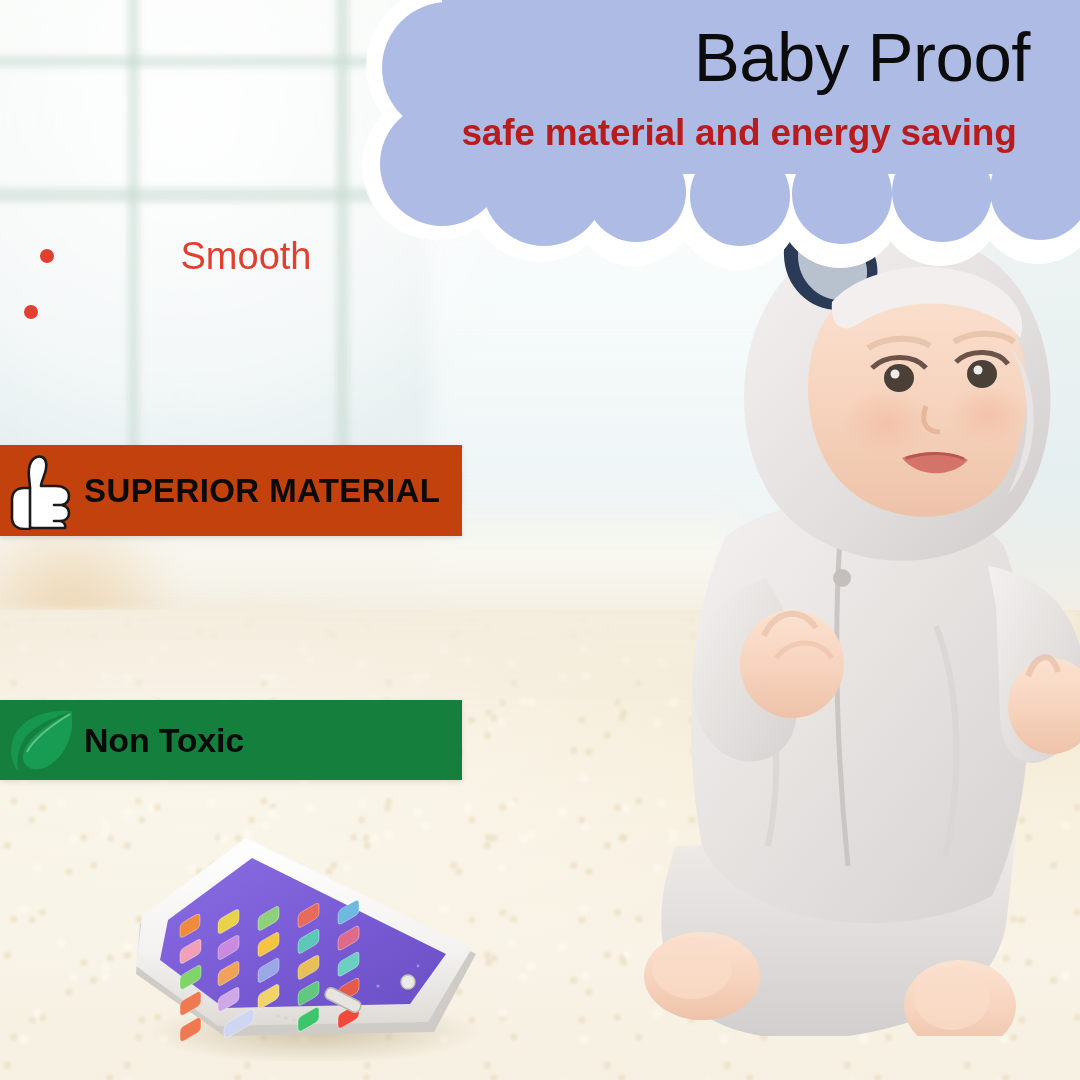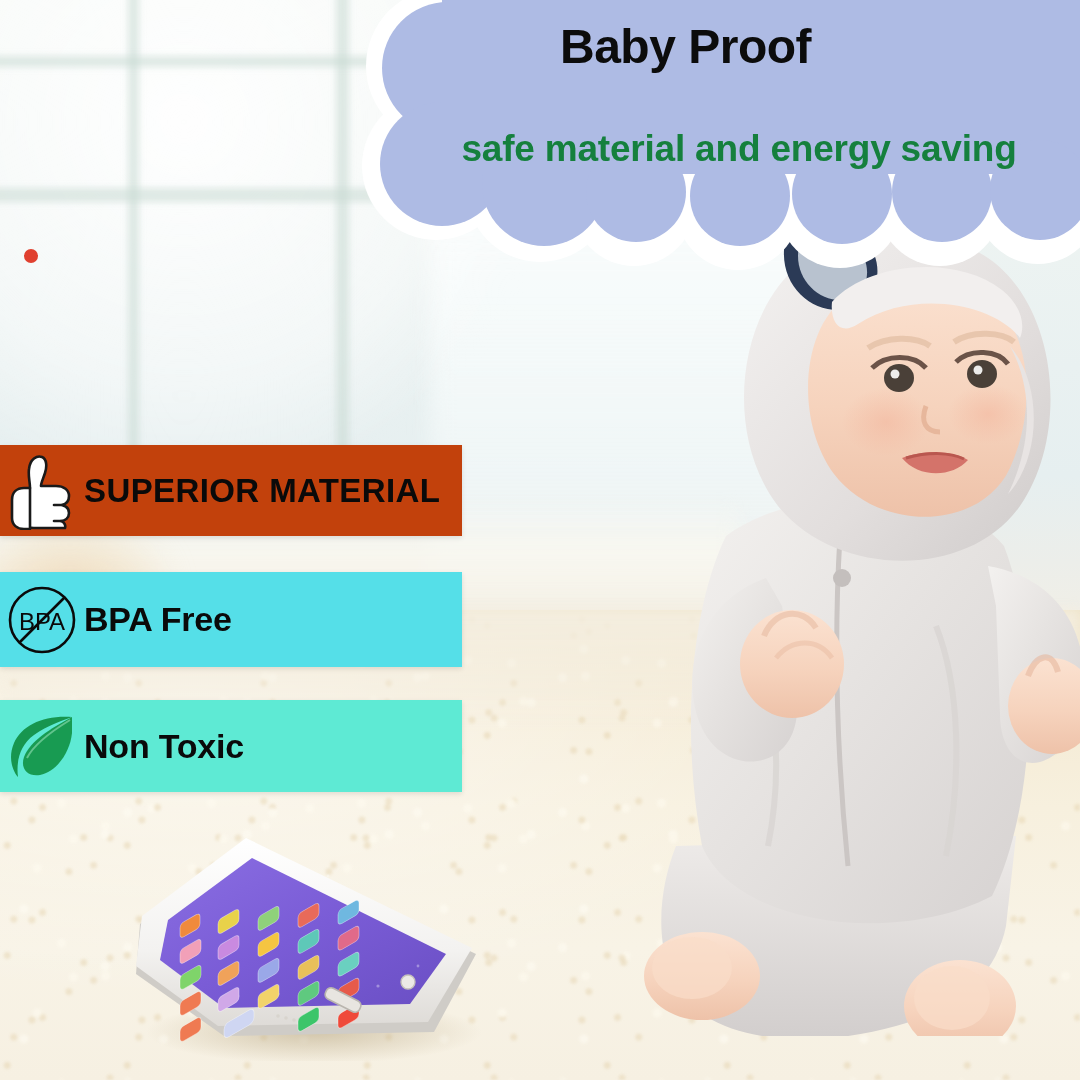--- a/index.html
+++ b/index.html
@@ -135,35 +135,35 @@
     position: absolute;
     left: 352px; top: -8px;
     width: 736px; height: 300px;
   }
   .cloud-wrap svg { display: block; }
 
   .cloud-title {
     position: absolute;
     left: 560px; top: 22px;
     width: 470px;
-    text-align: left;
-    font-size: 48px;
-    font-weight: bold;
+    text-align: right;
+    font-size: 69px;
+    font-weight: normal;
     letter-spacing: -0.5px;
     color: #0c0c0c;
     line-height: 1.05;
   }
   .cloud-sub {
     position: absolute;
-    left: 404px; top: 128px;
+    left: 404px; top: 112px;
     width: 670px;
     text-align: center;
     font-size: 37px;
     font-weight: bold;
-    color: #15803d;
+    color: #b91c1c;
     letter-spacing: -0.2px;
   }
 
   
   .bullets {
     position: absolute;
     left: 18px; top: 228px;
     width: 420px;
   }
   .bullet-row {
@@ -201,21 +201,21 @@
     align-items: center;
     justify-content: center;
   }
   .feature .flabel {
     font-weight: bold;
     color: #0a0a0a;
     white-space: nowrap;
   }
   #feat-0 { top: 445px;  height: 91px;  background: #c2410c; }
   #feat-1 { top: 572px;  height: 95px;  background: #55dfe8; }
-  #feat-2 { top: 700px;  height: 92px;  background: #5eead4; }
+  #feat-2 { top: 700px;  height: 80px;  background: #15803d; }
   #feat-0 .flabel { font-size: 33px; letter-spacing: 0.4px; }
   #feat-1 .flabel { font-size: 34px; letter-spacing: -0.2px; }
   #feat-2 .flabel { font-size: 34px; letter-spacing: -0.2px; }
 
   
   .phone {
     position: absolute;
     left: 128px; top: 836px;
     width: 356px; height: 225px;
   }
@@ -368,20 +368,24 @@
         </g>
       </g>
     </svg>
   </div>
 
   <div class="cloud-title">Baby Proof</div>
 
   <div class="cloud-sub">safe material and energy saving</div>
 
   <div class="bullets">
+    <div class="bullet-row b0">
+      <span class="bullet-dot"></span>
+      <span class="bullet-text">Smooth</span>
+    </div>
     <div class="bullet-row b1">
       <span class="bullet-dot"></span>
     </div>
   </div>
 
   <div class="feature" id="feat-0">
     <span class="ficon">
       <svg width="76" height="78" viewBox="0 0 76 78">
         <g stroke="#1a1a1a" stroke-width="2.6" stroke-linejoin="round" stroke-linecap="round" fill="#ffffff">
           <path d="M26 36 C26 30 24 24 25 17 C26 7 33 3 38 5 C43 7 43 15 41 21
@@ -390,30 +394,20 @@
                    L30 76 C20 76 14 70 14 61 L14 44 C14 39 18 36 26 36 Z"></path>
           <path d="M20 36 C13 36 8 40 8 48 L8 66 C8 73 13 77 20 77 L26 77 L26 36 Z"></path>
           <path d="M50 53 L58 53"></path>
           <path d="M50 69 L57 69"></path>
         </g>
       </svg>
     </span>
     <span class="flabel">SUPERIOR  MATERIAL</span>
   </div>
 
-  <div class="feature" id="feat-1">
-    <span class="ficon">
-      <svg width="76" height="76" viewBox="0 0 76 76">
-        <circle cx="38" cy="38" r="32" fill="none" stroke="#0a0a0a" stroke-width="2.6"></circle>
-        <line x1="16" y1="60" x2="60" y2="16" stroke="#0a0a0a" stroke-width="2.6" stroke-linecap="round"></line>
-        <text x="38" y="48" text-anchor="middle" font-family="Liberation Sans, sans-serif" font-size="24" fill="#0a0a0a">BPA</text>
-      </svg>
-    </span>
-    <span class="flabel">BPA Free</span>
-  </div>
 
   <div class="feature" id="feat-2">
     <span class="ficon">
       <svg width="76" height="70" viewBox="0 0 76 70">
         <path d="M68 6 C40 4 18 14 10 32 C3 48 10 62 14 66
                  C12 50 16 34 30 24 C44 14 58 10 68 6 Z" fill="#17964f"></path>
         <path d="M68 6 C46 18 26 30 20 46 C16 58 24 66 36 64
                  C52 61 66 42 68 22 Z" fill="#189b52"></path>
         <path d="M66 9 C48 20 30 33 23 47" stroke="#9fe6bd" stroke-width="2" fill="none" opacity="0.55"></path>
       </svg>

